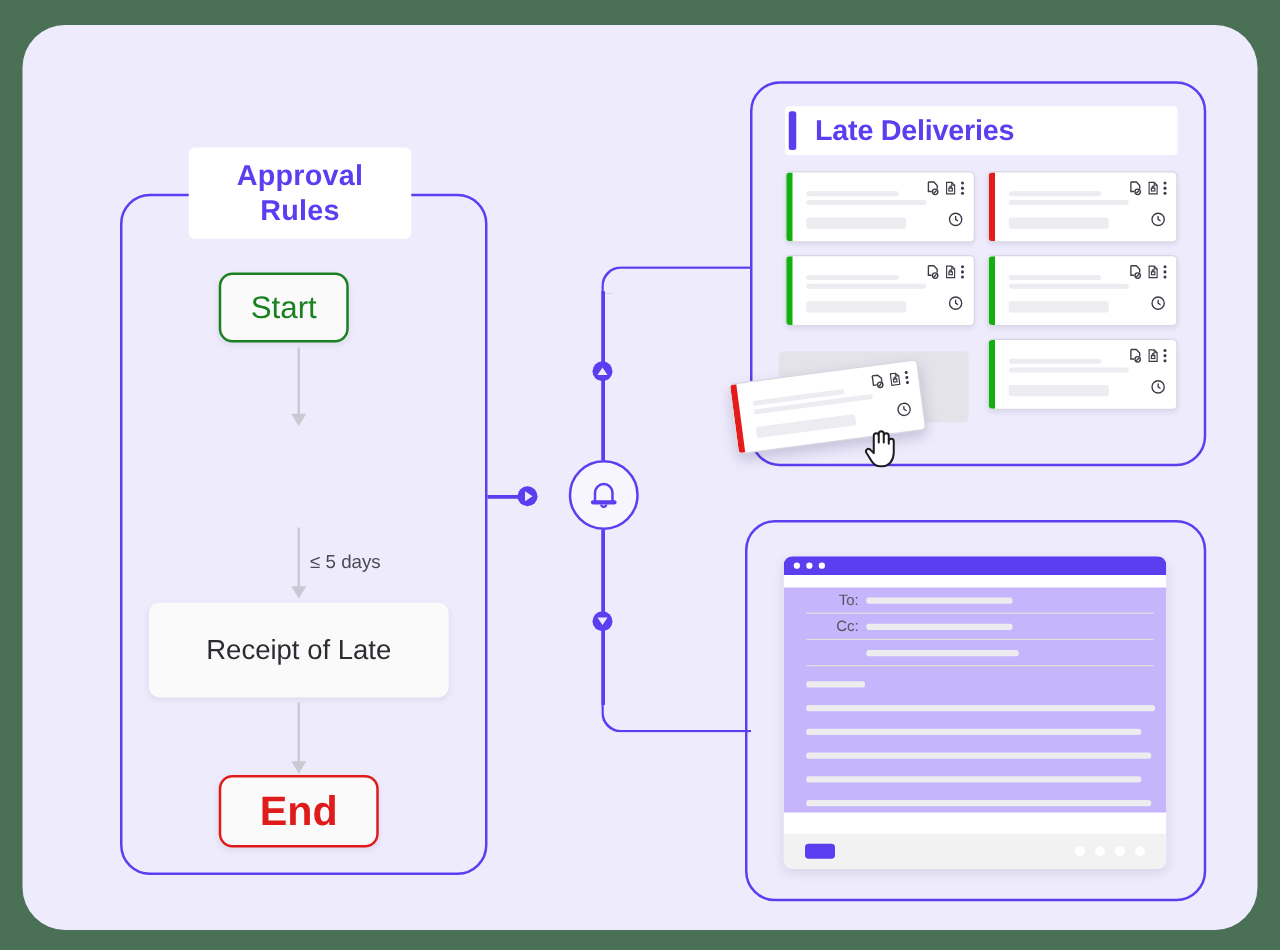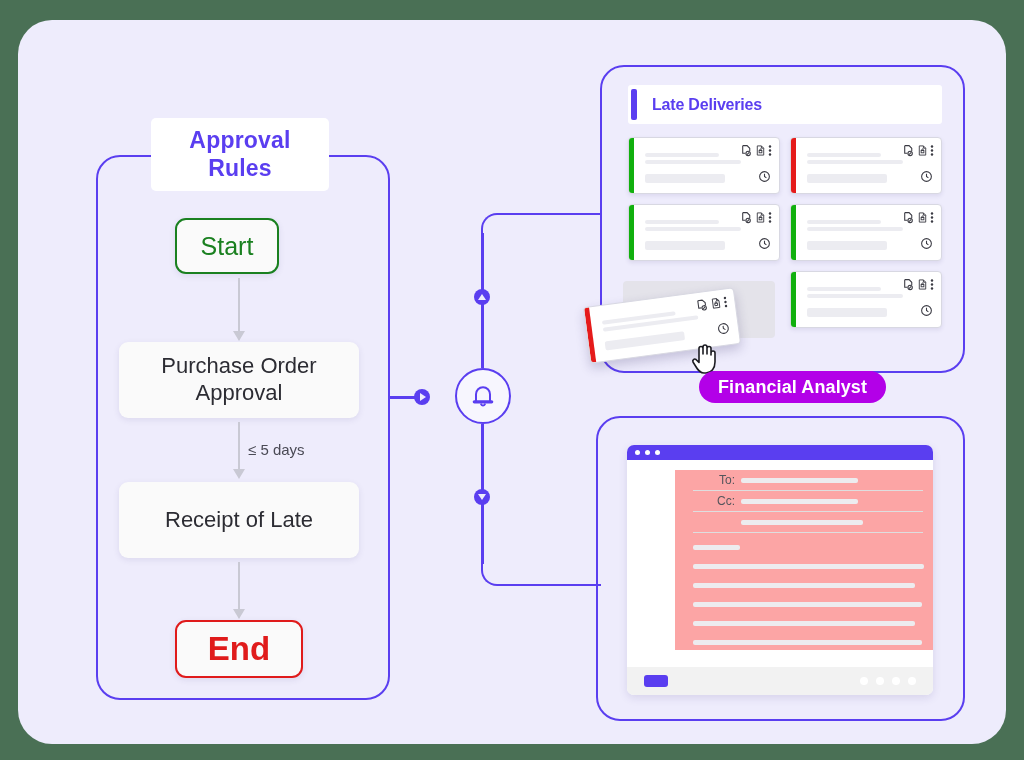--- a/index.html
+++ b/index.html
@@ -252,21 +252,21 @@
     width: 6px;
     height: 31px;
     background: #5a3ef0;
     border-radius: 2px;
     margin-left: 3px;
   }
   .header-title {
     margin-left: 15px;
     color: #5a3ef0;
     font-weight: bold;
-    font-size: 16px;
+    font-size: 23px;
     letter-spacing: -0.2px;
   }
 
   .cards-grid {
     position: absolute;
     left: 26px;
     top: 70px;
     width: 314px;
     display: flex;
     flex-wrap: wrap;
@@ -386,23 +386,22 @@
   }
   .tb-dot {
     width: 5px;
     height: 5px;
     border-radius: 50%;
     background: #ffffff;
   }
   .mail-body {
     position: relative;
     height: 180px;
-    background: #fca5a5;
+    background: #c4b5fd;
     padding: 0 9px;
-    margin-left: 48px;
   }
   .field-row {
     display: flex;
     align-items: center;
     height: 20px;
     border-bottom: 1px solid #dededf;
     margin-left: 9px;
     margin-right: 1px;
   }
   .field-row.first { margin-top: 10px; }
@@ -476,23 +475,20 @@
         <div>Rules</div>
       </div>
     </div>
 
     <div class="node node-start">
       <span>Start</span>
     </div>
 
     <div class="arrow arrow-1"></div>
 
-    <div class="node node-step node-po">
-      <span>Purchase Order Approval</span>
-    </div>
 
     <div class="arrow arrow-2"></div>
     <div class="arrow-label">≤ 5 days</div>
 
     <div class="node node-step node-rog">
       <span>Receipt of Late</span>
     </div>
 
     <div class="arrow arrow-3"></div>
 
@@ -724,23 +720,20 @@
       </div>
     </div>
 
     <div class="cursor-hand">
       <svg width="30" height="34" viewBox="0 0 30 34">
         <path d="M9 13 V6.5 a2 2 0 0 1 4 0 V12 V5 a2 2 0 0 1 4 0 v7 V6.5 a2 2 0 0 1 4 0 V13 v-2 a2 2 0 0 1 4 0 v9
                  c0 6 -3.5 11 -9 11 h-2 c-4 0 -6 -2.5 -8.5 -7 L3 20 a2 2 0 0 1 3 -2.5 l3 3 z" fill="#ffffff" stroke="#1c1c22" stroke-width="1.6" stroke-linejoin="round"></path>
       </svg>
     </div>
 
-    <div class="role-badge">
-      <span>Financial Analyst</span>
-    </div>
 
     <div class="panel panel-email"></div>
 
     <div class="mailwin">
       <div class="mail-titlebar">
         <span class="tb-dot"></span>
         <span class="tb-dot"></span>
         <span class="tb-dot"></span>
       </div>
 

